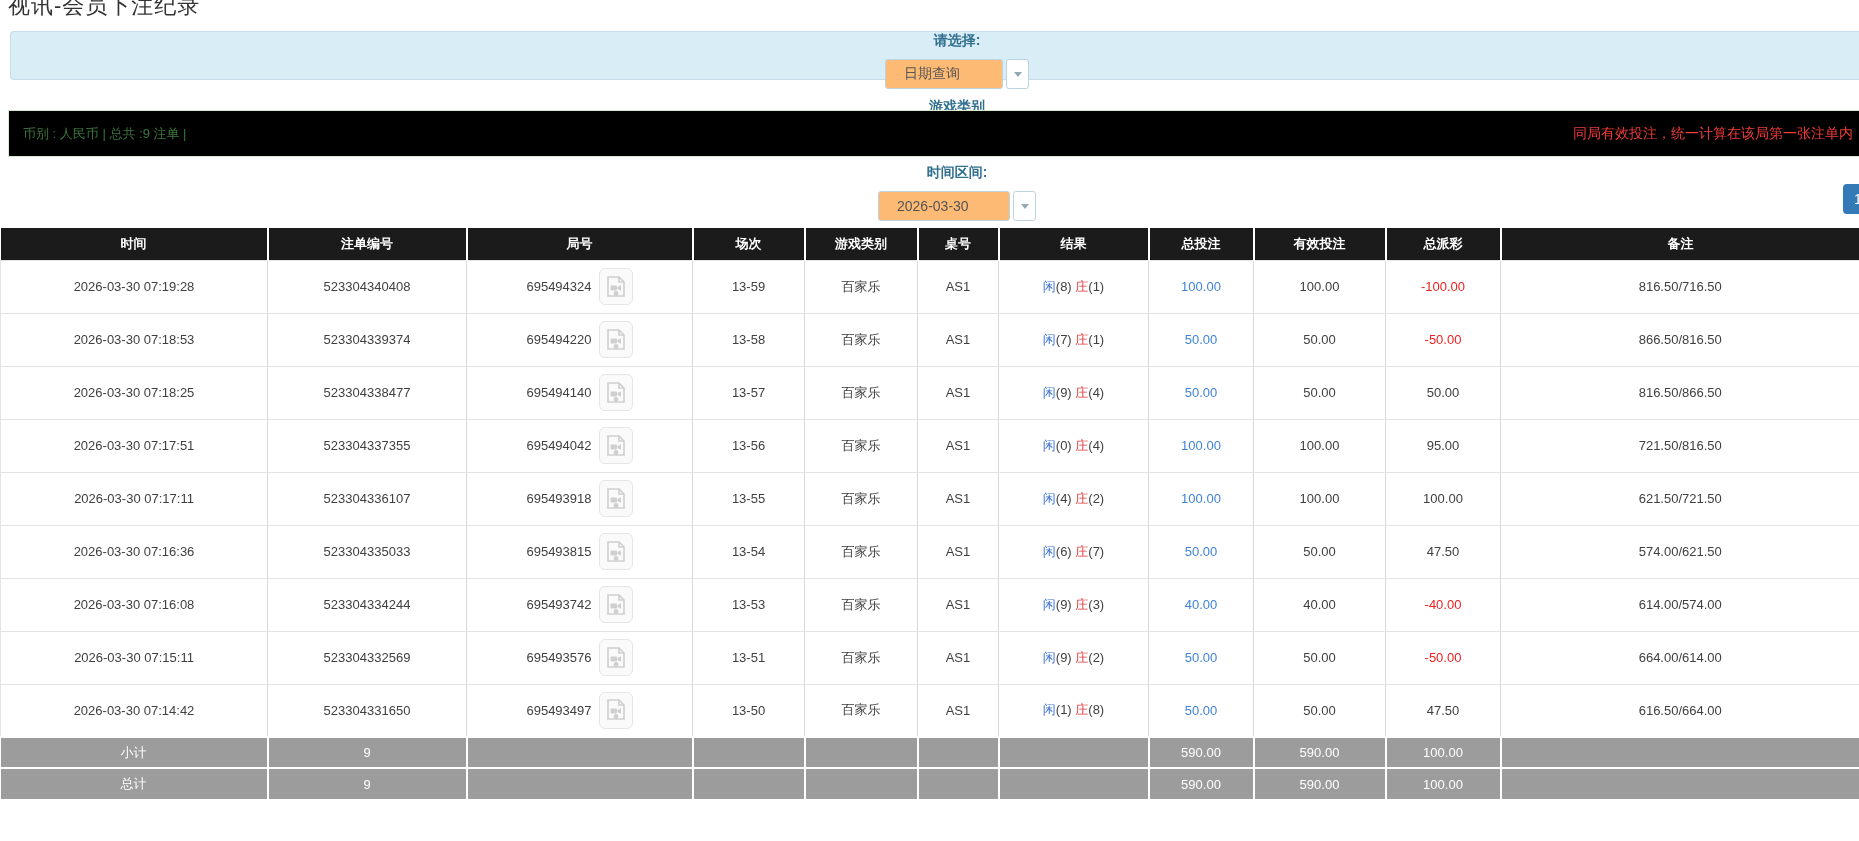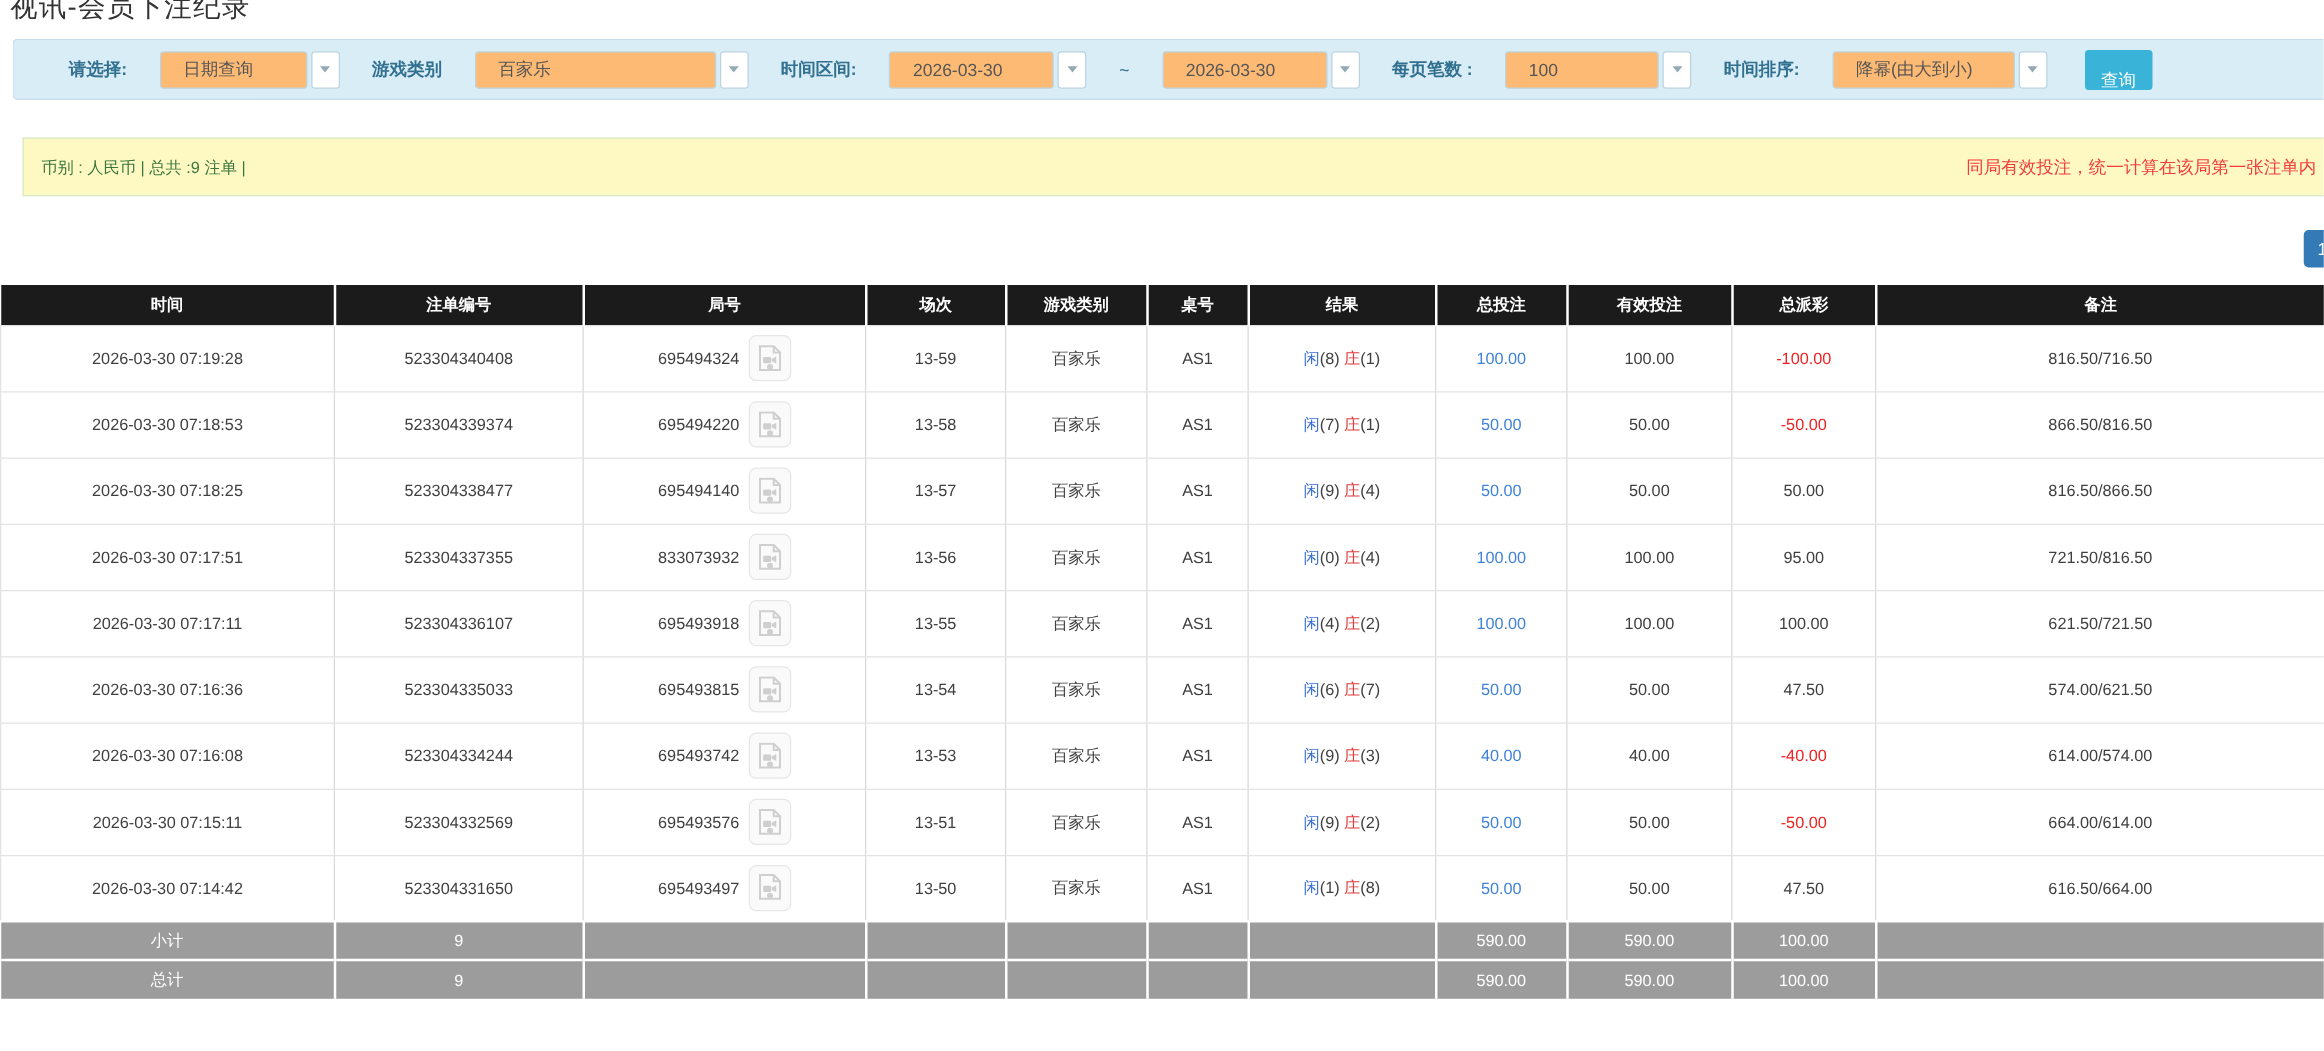--- a/index.html
+++ b/index.html
@@ -7,39 +7,39 @@
               font-family:"Liberation Sans", sans-serif; }
   body { position:relative; }
 
   .page-title { position:absolute; left:8px; top:-9px; font-size:22px; color:#333;
                 font-weight:500; letter-spacing:1px; }
 
   
   .filter-panel { position:absolute; left:10px; right:0; top:31px; height:49px;
                   background:#d9edf7; border:1px solid #c6dcea; border-right:none;
                   border-radius:4px 0 0 4px; display:flex; align-items:center;
-                  padding-left:44px; gap:26px; }
+                  padding-left:44px; gap:9px;flex-direction:column; }
   .f-label { color:#31708f; font-weight:bold; font-size:14px; white-space:nowrap; }
   .combo { display:flex; gap:3px; align-items:center; }
   .combo-value { height:30px; background:#fdba74; border:1px solid #bcd4df; border-radius:3px;
                  display:flex; align-items:center; padding:0 18px; font-size:14px;
                  color:#555; white-space:nowrap; }
   .combo-arrow { width:23px; height:30px; background:#fff; border:1px solid #bcd4df;
                  border-radius:3px; display:flex; align-items:center; justify-content:center; }
   .combo-arrow i { width:0; height:0; border-left:4px solid transparent;
                    border-right:4px solid transparent; border-top:5px solid #93a9b4; }
   .w-select {width:118px;} .w-game {width:193px;} .w-date {width:132px;}
   .w-size {width:123px;} .w-sort {width:146px;}
   .tilde { color:#31708f; font-size:14px; }
   .search-btn { height:31px; padding:16px 13px; background:#39b3d7; color:#fff; border:none;
                 border-radius:3px; font-size:14px; cursor:pointer; margin-left:4px; }
 
   
-  .summary-bar { position:absolute; left:18px; right:0; top:110px; height:47px;
-                 background:#fef9c3; border:1px solid #d6e9cc; border-right:none;
+  .summary-bar { position:absolute; left:8px; right:0; top:110px; height:47px;
+                 background:#000000; border:1px solid #d6e9cc; border-right:none;
                  display:flex; align-items:center; justify-content:space-between;
                  padding:0 6px 0 14px;text-align:right; }
   .summary-left { color:#3c763d; font-size:13px; }
   .summary-right { color:#f23b3b; font-size:14px; }
 
   
   .pagination-btn { position:absolute; left:1843px; top:184px; width:30px; height:30px;
                     background:#337ab7; color:#fff; border-radius:4px; display:flex;
                     align-items:center; justify-content:center; font-size:14px; cursor:pointer; }
 
@@ -235,21 +235,21 @@
         <td><span class="blue-link">50.00</span></td>
         <td>50.00</td>
         <td>50.00</td>
         <td>816.50/866.50</td>
       </tr>
       <tr>
         <td>2026-03-30 07:17:51</td>
         <td>523304337355</td>
         <td>
           <div class="round-wrap">
-            <span>833073932</span>
+            <span>695494042</span>
             <span class="video-btn">
               <svg width="20" height="22" viewBox="0 0 20 22">
                 <path d="M2 1 h11 l5 5 v14 h-16 z" fill="none" stroke="#cfcfcf" stroke-width="1.6"></path>
                 <path d="M13 1 v5 h5" fill="none" stroke="#cfcfcf" stroke-width="1.6"></path>
                 <rect x="4.5" y="9.5" width="6.5" height="5" rx="1" fill="#cfcfcf"></rect>
                 <path d="M11.5 11 L15 9.2 v5.6 L11.5 13 z" fill="#cfcfcf"></path>
                 <circle cx="10" cy="17.5" r="2.4" fill="#cfcfcf"></circle>
               </svg>
             </span>
           </div>

